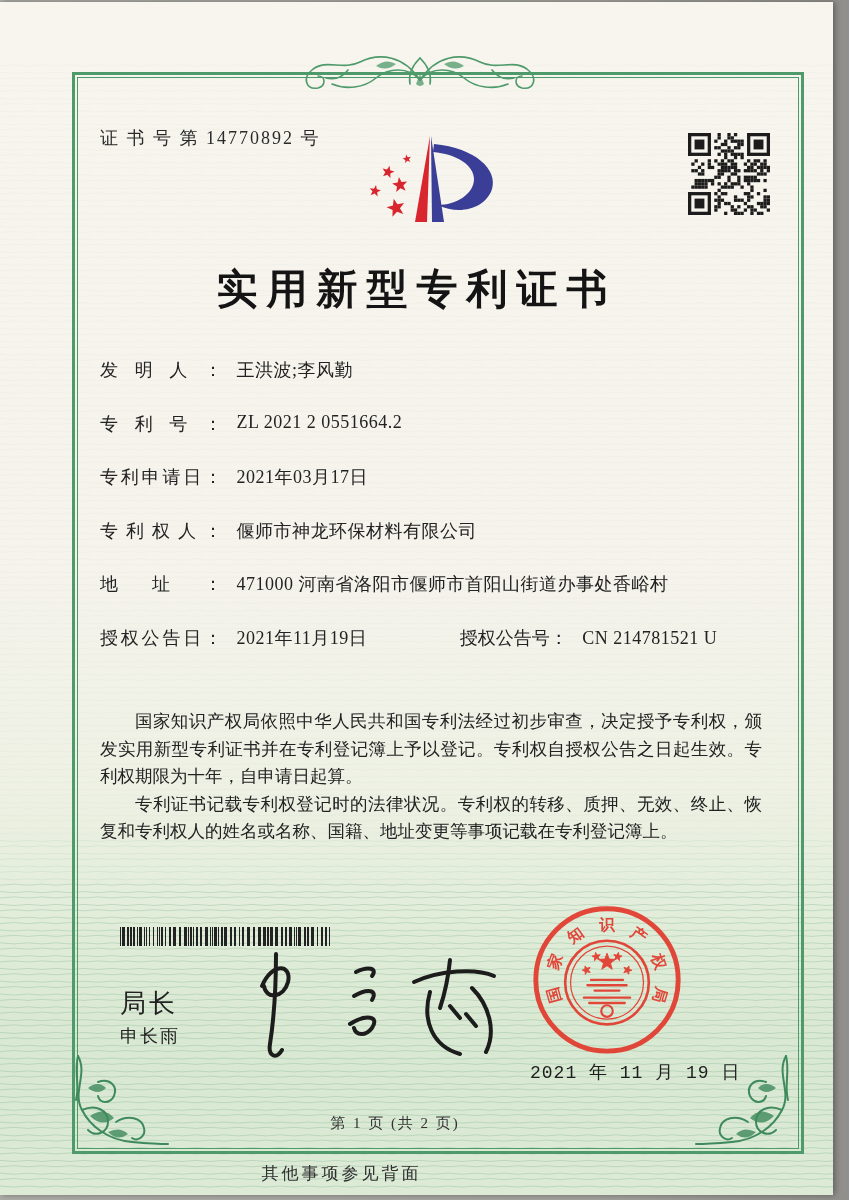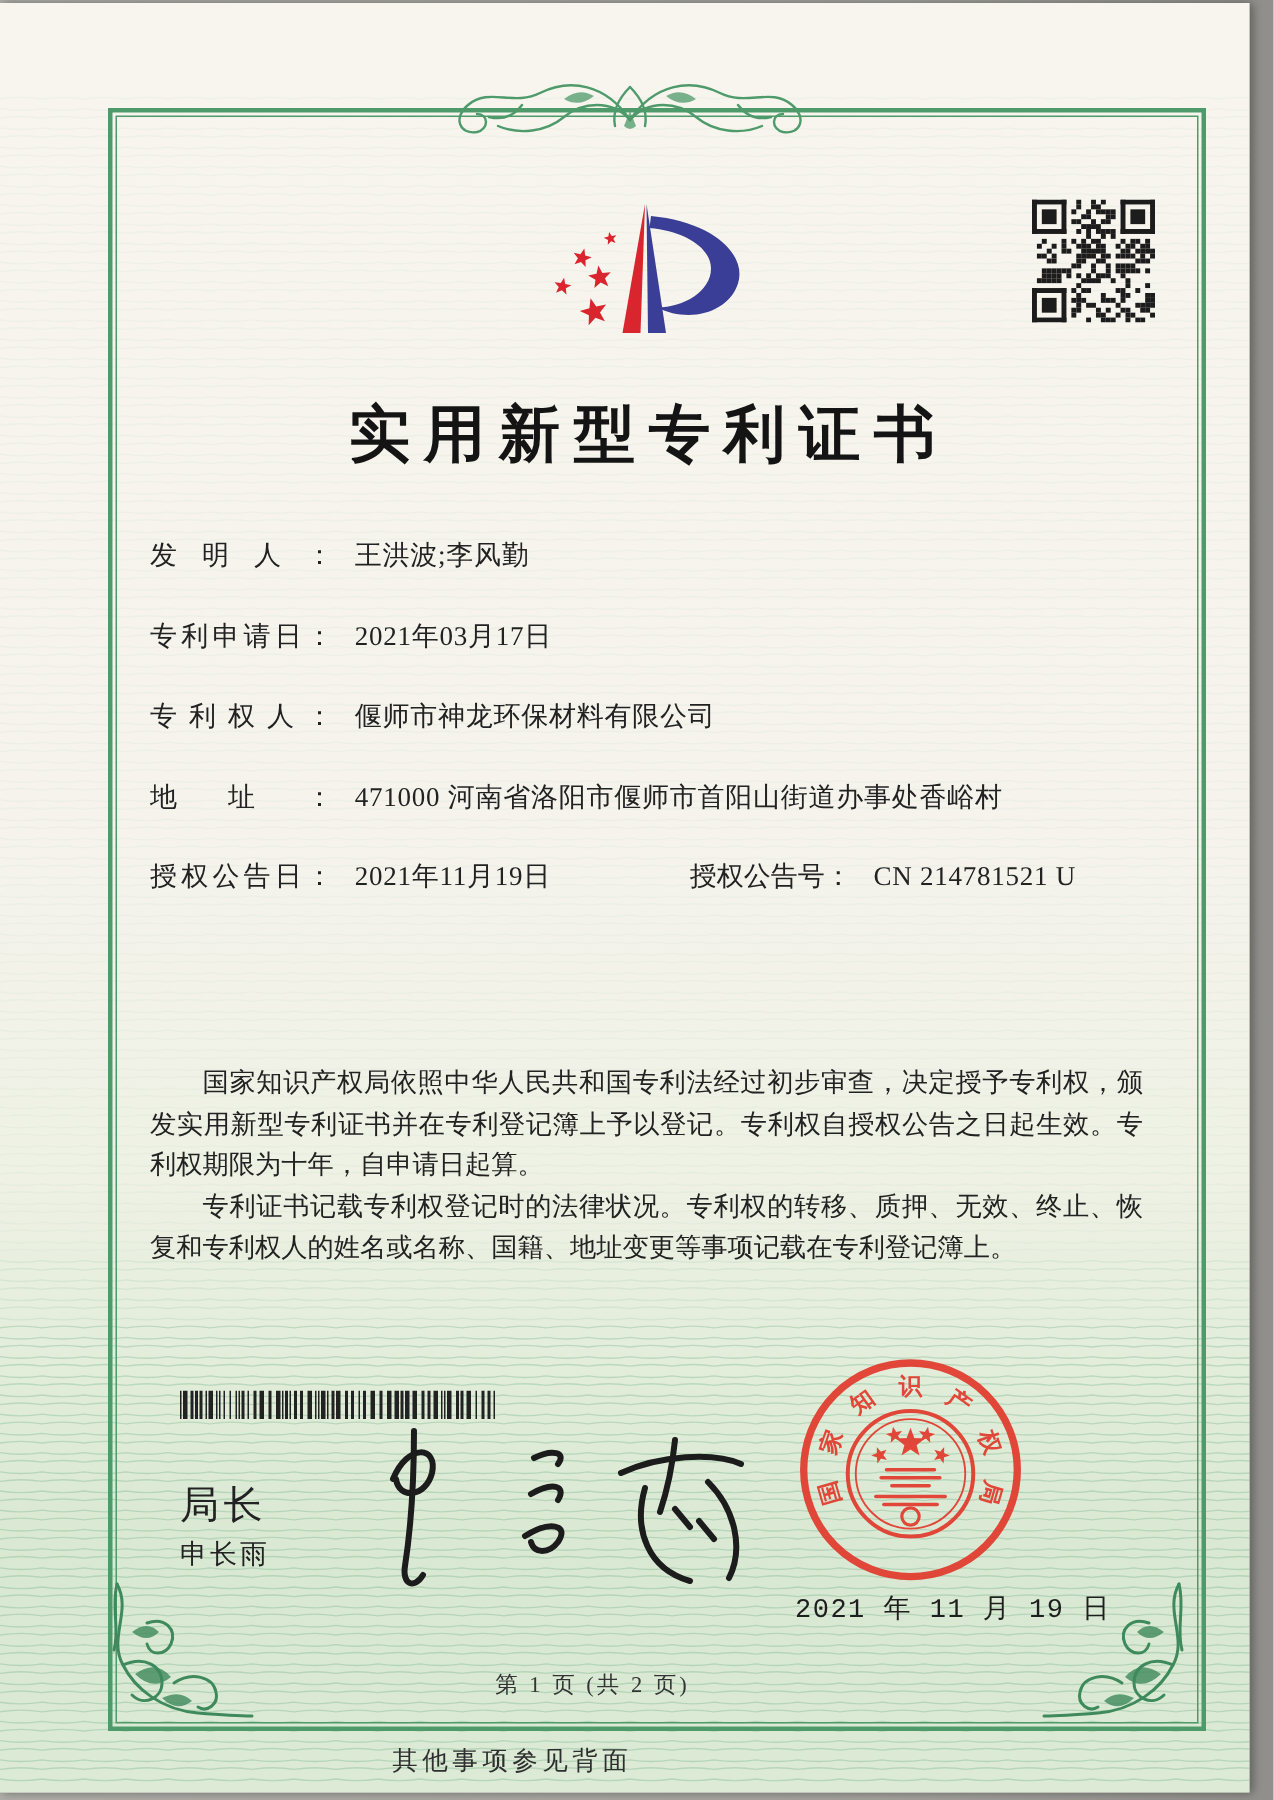--- a/index.html
+++ b/index.html
@@ -20,21 +20,21 @@
   }
   .frame-inner{position:absolute;left:2px;top:2px;right:2px;bottom:2px;border:1px solid #4e9a6a;}
   .ornament{position:absolute;z-index:2;}
   .cert-no{
     position:absolute;left:100px;top:124px;z-index:3;
     font-size:18px;color:#2a2a2a;letter-spacing:2px;
   }
   .logo{position:absolute;left:352px;top:126px;z-index:3;}
   .qr{position:absolute;left:688px;top:131px;z-index:3;}
   .title{
-    position:absolute;left:16px;top:260px;width:833px;margin:0;z-index:3;
+    position:absolute;left:0;top:260px;width:833px;margin:0;z-index:3;
     text-align:center;font-size:41px;font-weight:bold;color:#141414;letter-spacing:9px;
   }
   .fields{position:absolute;left:100px;top:356px;width:660px;z-index:3;}
   .frow{height:53.5px;font-size:18px;color:#222;white-space:nowrap;}
   .flabel{
     display:inline-block;width:122px;text-align:justify;text-align-last:justify;
     vertical-align:top;color:#222;
   }
   .fvalue{margin-left:10px;letter-spacing:.5px;}
   .flabel2{margin-left:88px;}
@@ -283,20 +283,21 @@
         <path d="M18,4 C14,20 20,34 16,48"></path>
       </g>
       <g fill="#3f8a5c" opacity=".8">
         <path d="M30,64 q14,-10 24,2 q-12,10 -24,-2z"></path>
         <path d="M48,80 q12,-6 20,2 q-10,8 -20,-2z"></path>
         <path d="M28,36 q10,-8 18,0 q-8,8 -18,0z"></path>
       </g>
     </g>
   </svg>
 
+  <div class="cert-no">证 书 号 第 14770892 号</div>
 
   <svg class="logo" width="156" height="104" viewBox="0 0 156 104">
     <path d="M78,8 L63,94 L75,94 Z" fill="#d9252e"></path>
     <path d="M79,8 L80,94 L92,94 Z" fill="#3a3e96"></path>
     <path d="M82,16 C124,20 146,42 140,61 C134,80 108,88 86,77 C104,77 122,66 122,51 C122,37 104,26 81,24 Z" fill="#3a3e96"></path>
     <path fill="#d9252e" d="M54.06,26.60L55.77,29.27L58.90,28.75L56.88,31.20L58.34,34.01L55.39,32.85L53.17,35.11L53.36,31.95L50.52,30.53L53.60,29.74Z"></path>
     <path fill="#d9252e" d="M37.57,37.69L38.09,42.25L42.48,43.55L38.32,45.45L38.43,50.03L35.34,46.65L31.02,48.18L33.28,44.19L30.49,40.56L34.98,41.47Z"></path>
     <path fill="#d9252e" d="M46.89,49.08L49.58,54.03L55.19,53.49L51.31,57.58L53.56,62.75L48.47,60.33L44.24,64.06L44.98,58.47L40.12,55.61L45.67,54.58Z"></path>
     <path fill="#d9252e" d="M24.04,57.09L24.81,61.25L28.94,62.16L25.23,64.18L25.63,68.39L22.56,65.48L18.68,67.17L20.50,63.35L17.70,60.18L21.90,60.74Z"></path>
     <path fill="#d9252e" d="M41.70,70.78L45.49,76.30L52.06,74.97L47.98,80.28L51.28,86.11L44.97,83.87L40.44,88.81L40.62,82.11L34.52,79.34L40.94,77.44Z"></path>
@@ -514,20 +515,24 @@
     </svg>
 
   <h1 class="title">实用新型专利证书</h1>
 
   <div class="fields">
     <div class="frow">
       <span class="flabel">发明人：</span>
       <span class="fvalue">王洪波;李风勤</span>
     </div>
     <div class="frow">
+      <span class="flabel">专利号：</span>
+      <span class="fvalue">ZL 2021 2 0551664.2</span>
+    </div>
+    <div class="frow">
       <span class="flabel">专利申请日：</span>
       <span class="fvalue">2021年03月17日</span>
     </div>
     <div class="frow">
       <span class="flabel">专利权人：</span>
       <span class="fvalue">偃师市神龙环保材料有限公司</span>
     </div>
     <div class="frow">
       <span class="flabel">地址：</span>
       <span class="fvalue">471000 河南省洛阳市偃师市首阳山街道办事处香峪村</span>

